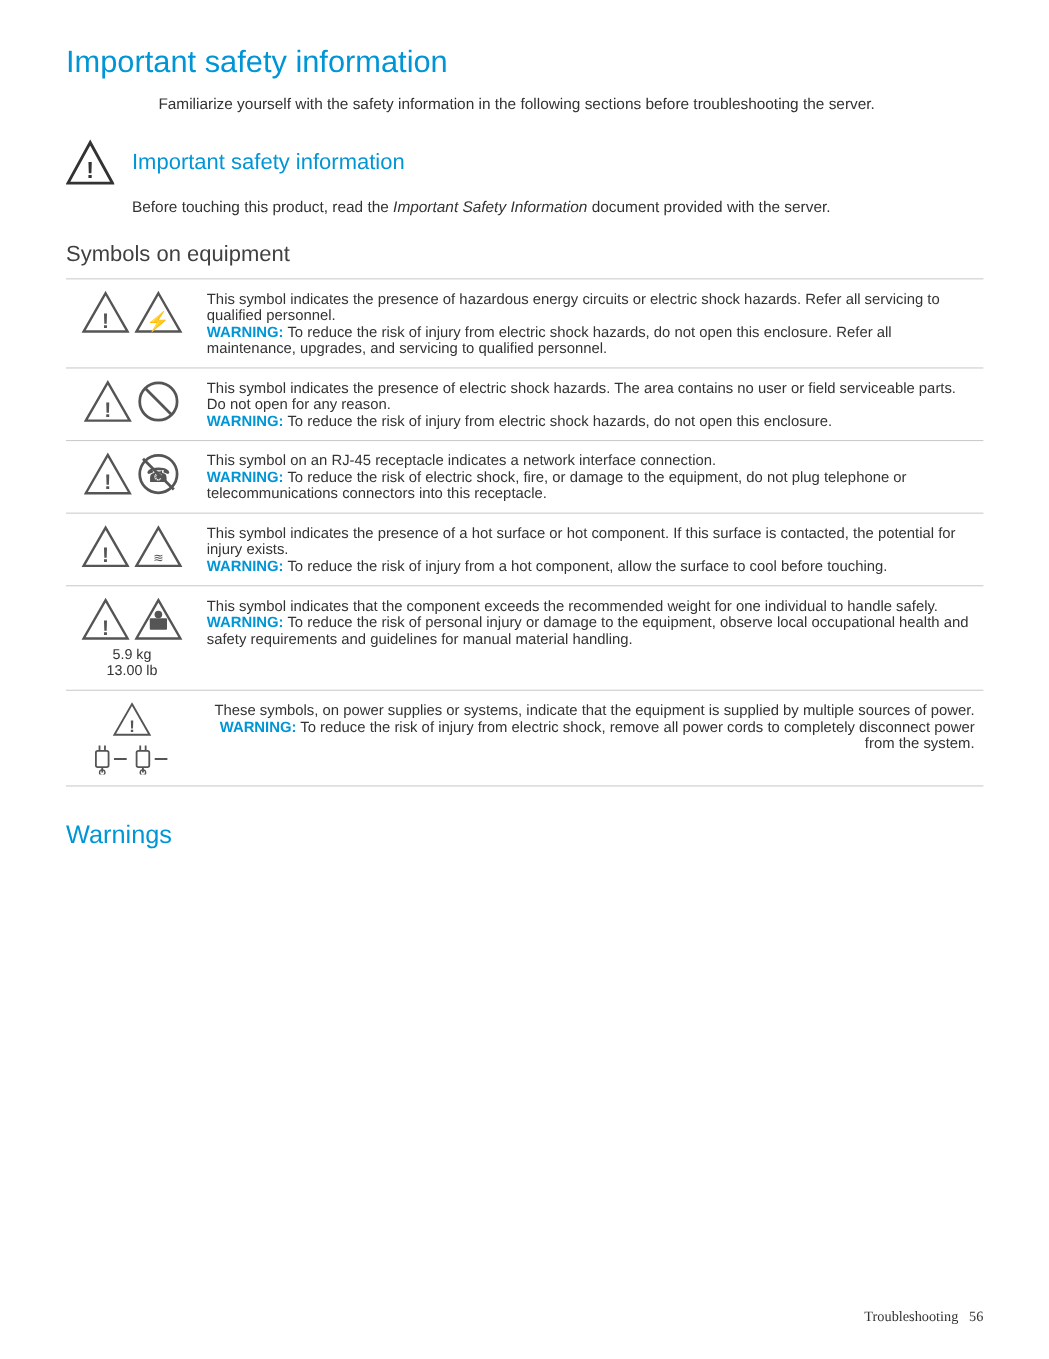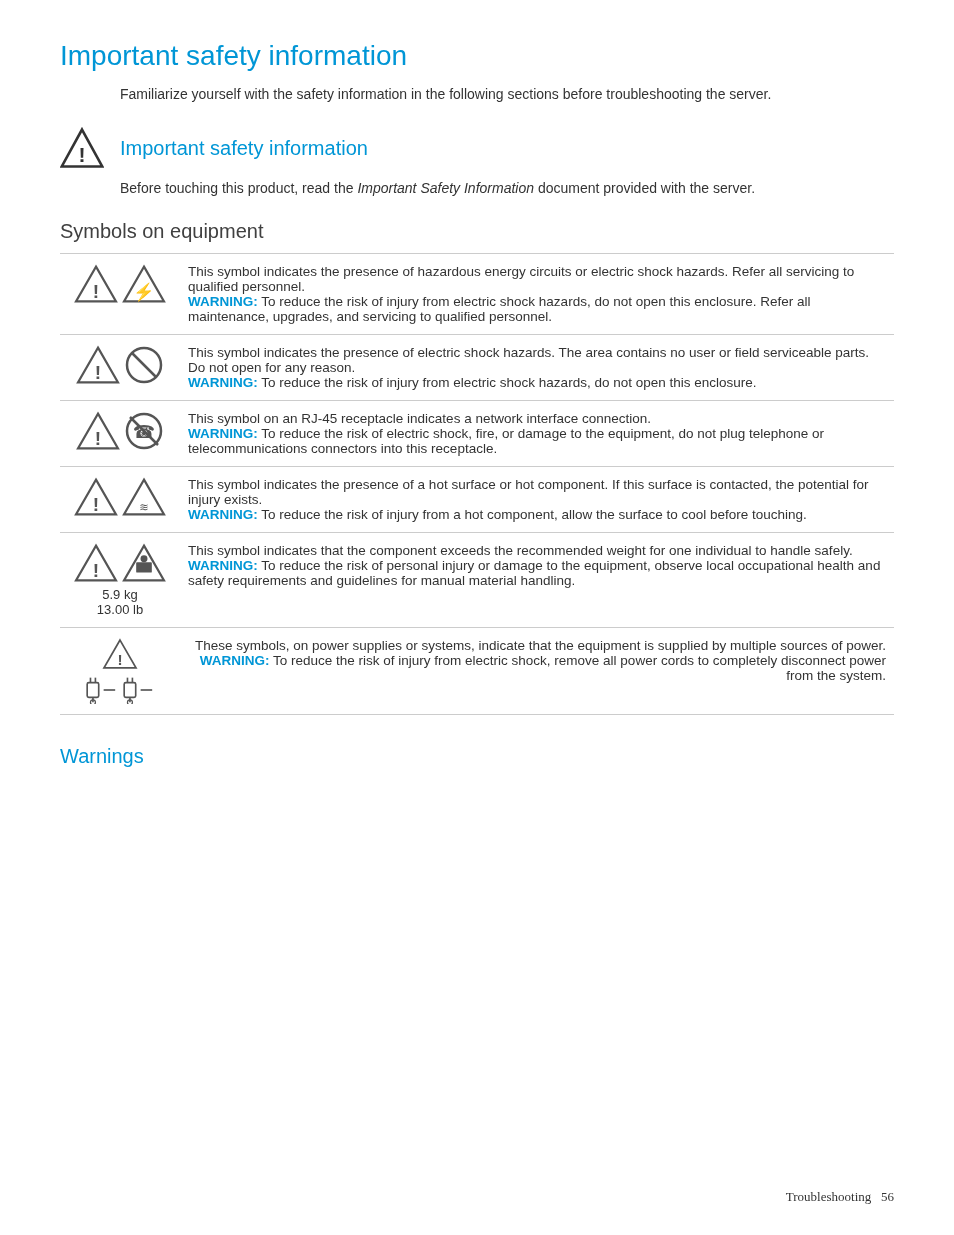--- a/index.html
+++ b/index.html
@@ -12,21 +12,21 @@
       min-height: 1235px;
       padding: 40px 60px 40px 60px;
     }
     h1.page-title {
       font-size: 28px;
       font-weight: normal;
       color: #0096d6;
       margin-bottom: 14px;
     }
     .intro-text {
-      margin-left: 60px;
+      margin-left: 84px;
       margin-bottom: 24px;
       font-size: 14px;
       color: #333;
     }
     .section-header-with-icon {
       display: flex;
       align-items: center;
       gap: 16px;
       margin-bottom: 10px;
     }
@@ -91,21 +91,21 @@
     .warning-bold {
       color: #0096d6;
       font-weight: bold;
     }
     .weight-info {
       font-size: 13px;
       text-align: center;
       margin-top: 4px;
     }
     .warnings-section h2 {
-      font-size: 20px;
+      font-size: 23px;
       font-weight: normal;
       color: #0096d6;
     }
     .footer {
       position: absolute;
       bottom: 30px;
       right: 60px;
       font-size: 13px;
       color: #333;
       font-family: Liberation Serif, serif;

